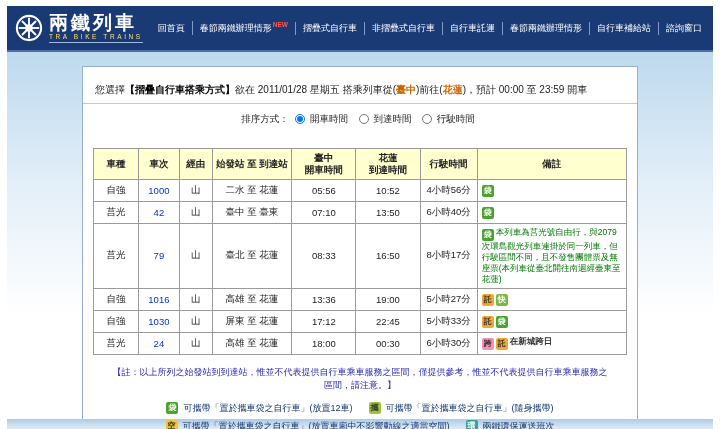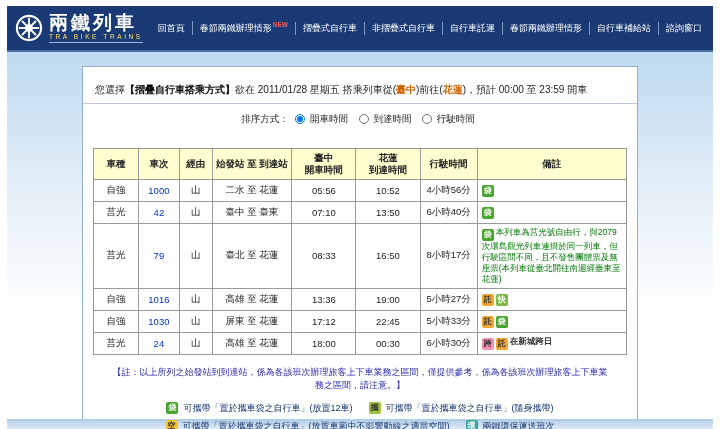--- a/index.html
+++ b/index.html
@@ -192,21 +192,21 @@
             <td>山</td>
             <td>高雄 至 花蓮</td>
             <td>18:00</td>
             <td>00:30</td>
             <td>6小時30分</td>
             <td class="remark"><span><span class="icon-badge" title="跨日車" style="background: rgb(242, 145, 181); color: rgb(51, 51, 51);">跨</span><span class="icon-badge" title="行李車託運" style="background: rgb(240, 168, 48); color: rgb(51, 51, 51);">託</span></span><span class="rtext">在新城跨日</span></td>
           </tr>
         </tbody>
       </table>
 
-      <div class="note">【註：以上所列之始發站到到達站，係為各該班次辦理旅客上下車業務之區間，僅提供參考，係為各該班次辦理旅客上下車業務之區間，請注意。】</div>
+      <div class="note">【註：以上所列之始發站到到達站，惟並不代表提供自行車乘車服務之區間，僅提供參考，惟並不代表提供自行車乘車服務之區間，請注意。】</div>
 
       <div class="legend">
           <div class="legend-row">
             <span class="legend-item">
               <span class="icon-badge" title="可攜帶置於攜車袋之自行車(放置12車)" style="background: rgb(74, 163, 46); color: rgb(255, 255, 255);">袋</span>
               <span>可攜帶「置於攜車袋之自行車」(放置12車)</span>
             </span>
             <span class="legend-item">
               <span class="icon-badge" title="可攜帶置於攜車袋之自行車(隨身攜帶)" style="background: rgb(155, 197, 61); color: rgb(51, 51, 51);">攜</span>
               <span>可攜帶「置於攜車袋之自行車」(隨身攜帶)</span>

